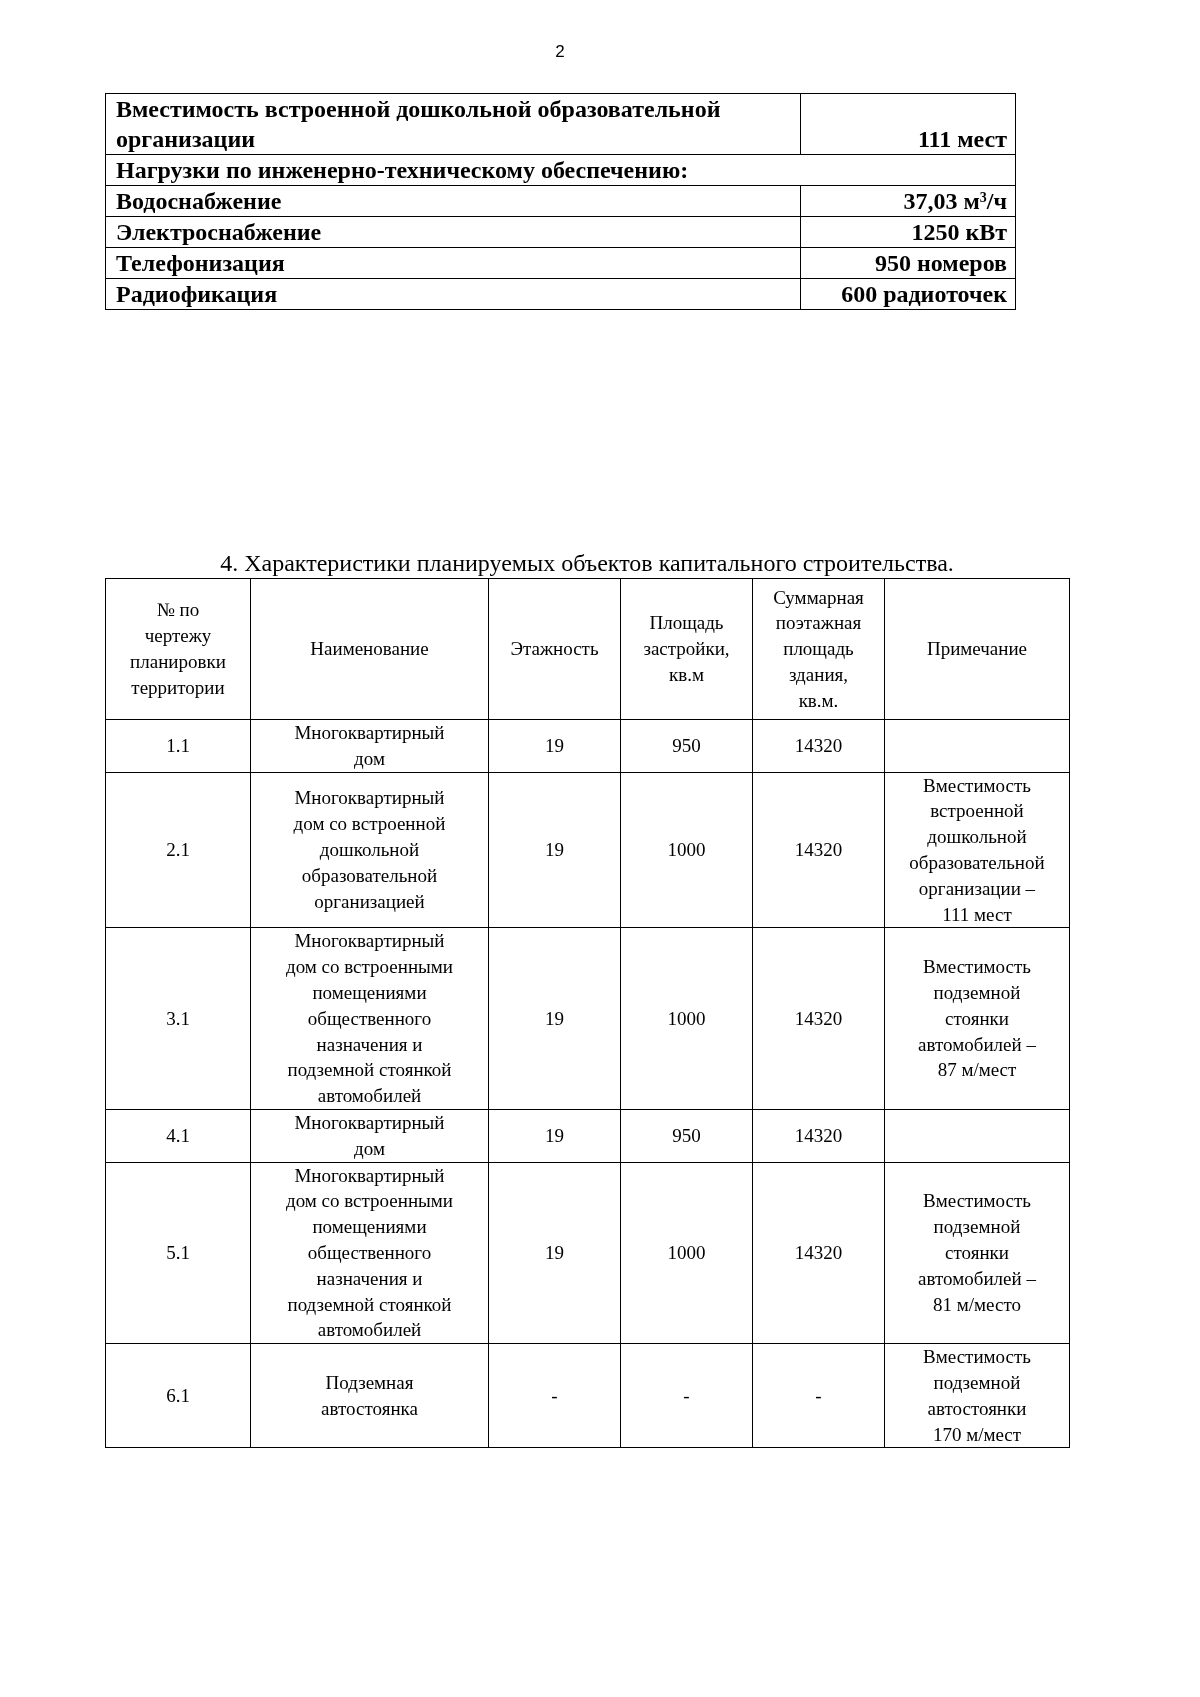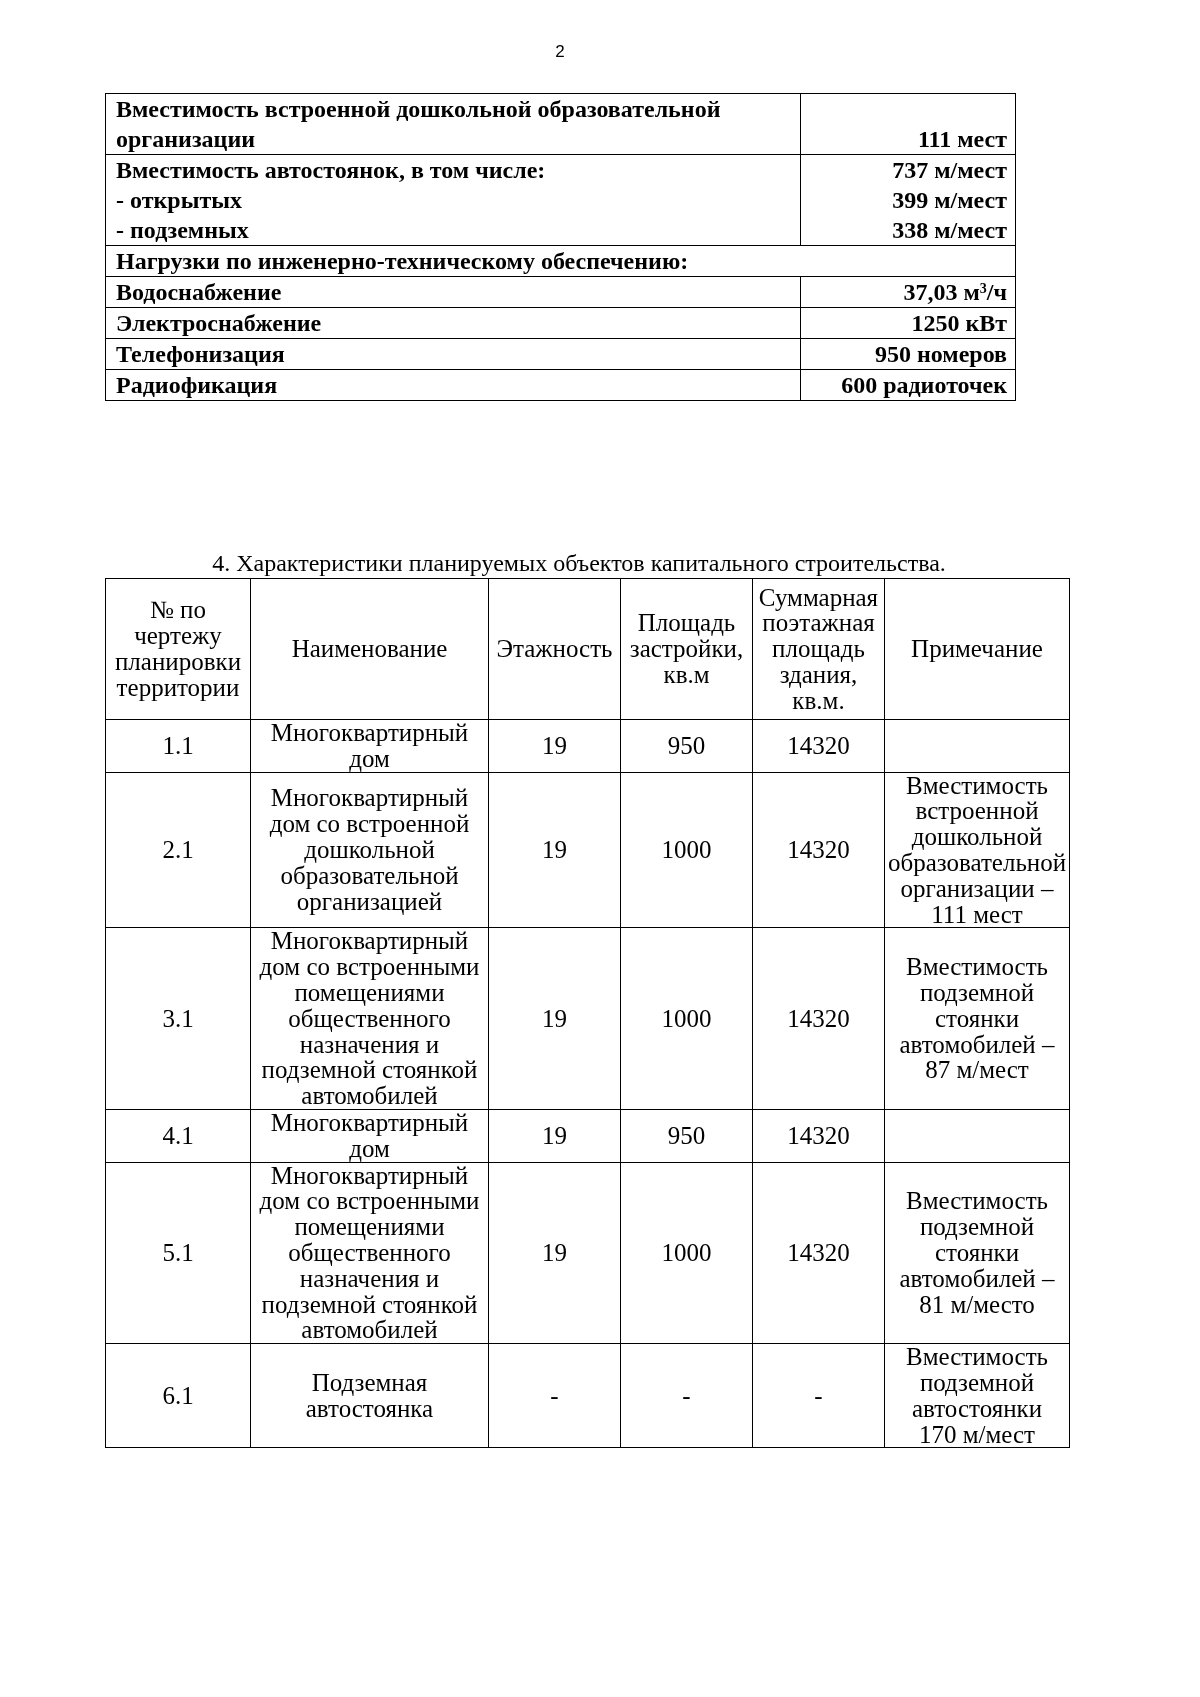--- a/index.html
+++ b/index.html
@@ -11,24 +11,24 @@
   td, th { border:1.5px solid #000; padding:0; }
   
   #t1 { left:105px; top:93px; width:911px; font-size:24px; line-height:30px;font-weight:bold; }
   #t1 td.lbl { width:690px; padding:0 10px; vertical-align:top; }
   #t1 td.val { width:200px; padding:0 8px; text-align:right; vertical-align:bottom; }
   #t1 td.full { padding:0 10px;margin-top:39px; }
   #t1 .just { text-align:justify; text-align-last:left; }
   #t1 .line { display:block; height:30px; }
   sup { font-size:14px; vertical-align:top; position:relative; top:-3px; }
   
-  .sec-title { position:absolute; top:548px; left:97px; width:964px; text-align:center;
+  .sec-title { position:absolute; top:548px; left:105px; width:964px; text-align:center;
                font-size:24px; line-height:30px; }
   
-  #t2 { left:105px; top:578px; width:964px; font-size:25px; line-height:25.8px; table-layout:fixed; }
+  #t2 { left:105px; top:578px; width:964px; font-size:19px; line-height:25.8px; table-layout:fixed; }
   #t2 th { font-weight:normal; text-align:center; vertical-align:middle; height:140px; }
   #t2 td { text-align:center; vertical-align:middle; }
   #t2 col.c1 { width:145px; } #t2 col.c2 { width:238px; } #t2 col.c3 { width:132px; }
   #t2 col.c4 { width:132px; } #t2 col.c5 { width:132px; } #t2 col.c6 { width:185px; }
   .r1 { height:51px; } .r2 { height:154px; } .r3 { height:180px; }
   .r4 { height:51px; } .r5 { height:181px; } .r6 { height:102px; }
   .ml { white-space:pre-line; display:block; }
 </style>
 </head>
 <body>
@@ -41,32 +41,20 @@
     <td class="lbl">
       <span class="line just">Вместимость встроенной дошкольной образовательной</span>
       <span class="line">организации</span>
     </td>
     <td class="val">
       <span class="line"></span>
       <span class="line">111 мест</span>
     </td>
   </tr>
   <tr>
-    <td class="lbl">
-      <span class="line">Вместимость автостоянок, в том числе:</span>
-      <span class="line">- открытых</span>
-      <span class="line">- подземных</span>
-    </td>
-    <td class="val">
-      <span class="line">737 м/мест</span>
-      <span class="line">399 м/мест</span>
-      <span class="line">338 м/мест</span>
-    </td>
-  </tr>
-  <tr>
     <td class="full" colspan="2">Нагрузки по инженерно-техническому обеспечению:</td>
   </tr>
   <tr>
     <td class="lbl">Водоснабжение</td>
     <td class="val"><span>37,03 м</span><sup>3</sup><span>/ч</span></td>
   </tr>
   <tr>
     <td class="lbl">Электроснабжение</td>
     <td class="val">1250 кВт</td>
   </tr>

